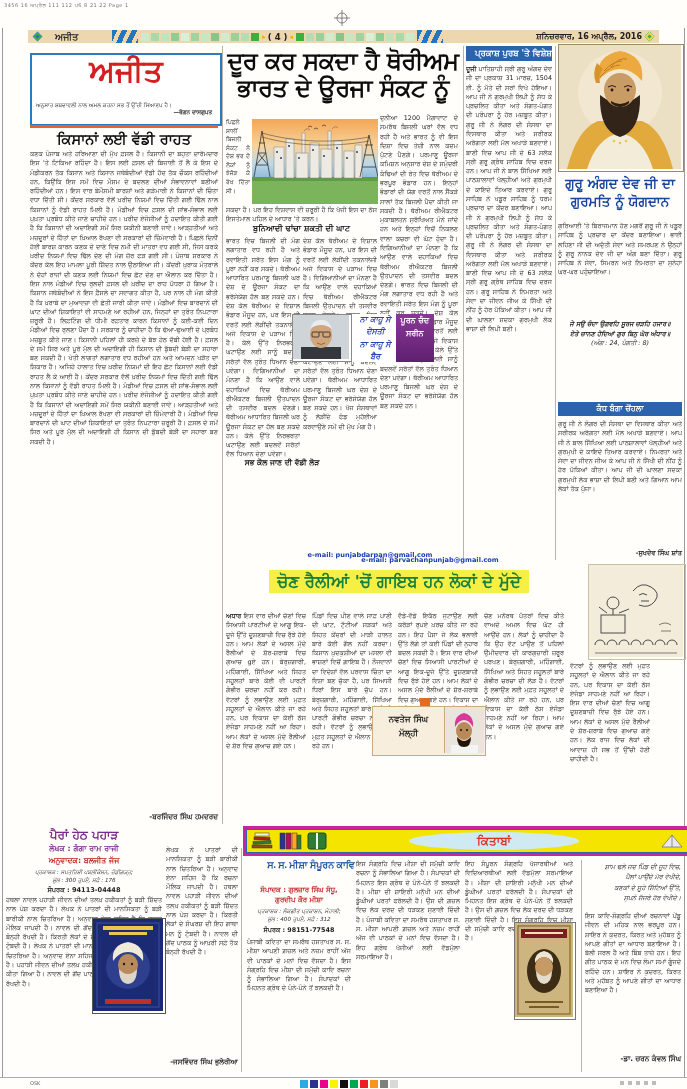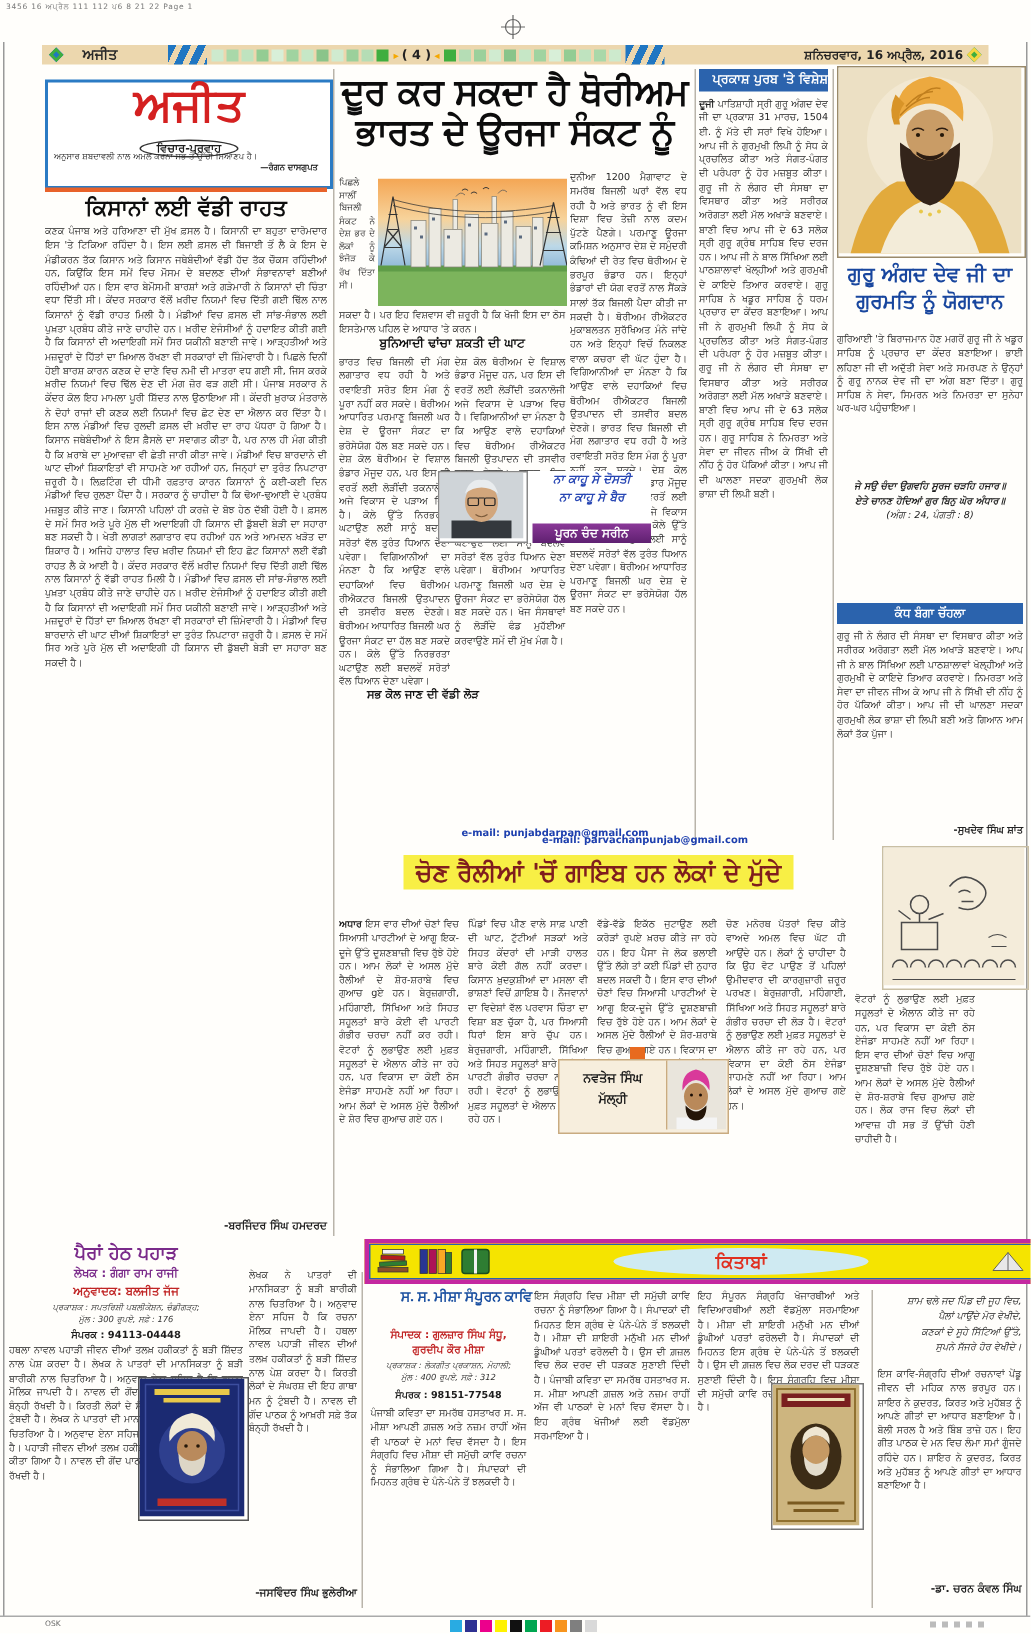--- a/index.html
+++ b/index.html
@@ -39,21 +39,21 @@
   .verse{position:absolute;font-size:6.4px;font-weight:bold;font-style:italic;text-align:center;line-height:1.5;}
   .bluesub{position:absolute;background:#2b63ad;color:#fff;font-weight:bold;font-size:8px;
            text-align:center;line-height:14px;}
   .subbold{position:absolute;font-weight:bold;font-size:8.2px;text-align:center;color:#111;background:#fffefb;}
   .inset{position:absolute;background:#fff;display:flex;gap:3px;}
   .cap-blue{color:#2746b4;font-style:italic;font-weight:bold;font-size:8px;text-align:center;line-height:1.55;}
   .purpleband{background:linear-gradient(#8a3898,#5f2070);color:#fff;font-weight:bold;
               font-size:8px;text-align:center;line-height:13px;}
   .email{position:absolute;color:#1d3fae;font-weight:bold;font-size:6.6px;text-align:center;}
   .h-yellow-wrap{position:absolute;text-align:center;}
-  .h-yellow{display:inline;background:#f8ef45;padding:2px 8px;font-weight:bold;font-size:16.5px;color:#7f1d1d;}
+  .h-yellow{display:inline;background:#f8ef45;padding:2px 8px;font-weight:bold;font-size:16.5px;color:#15803d;}
   .byline{position:absolute;font-weight:bold;font-size:7.2px;text-align:right;color:#222;}
   .purple{color:#7a2a8a;}
   .red{color:#c02424;}
   .bluetitle{color:#1a4fa0;}
   .cline{position:absolute;text-align:center;font-weight:bold;}
   .itline{position:absolute;font-size:5.6px;font-style:italic;text-align:center;color:#333;line-height:1.4;}
   .banner{position:absolute;left:243px;top:826px;width:504px;height:30px;background:#f5e400;
           border:3px solid #c428a0;box-shadow:inset 0 0 0 1px #2b63ad;display:flex;align-items:center;
           justify-content:space-between;padding:0 4px;box-sizing:border-box;}
   .banner-oval{background:#cfeaf2;border-radius:50%;width:170px;height:18px;text-align:center;
@@ -119,21 +119,20 @@
   </div>
 
   <div class="vrule" style="left:222px;top:46px;height:778px;"></div>
   <div class="vrule" style="left:463px;top:46px;height:514px;"></div>
   <div class="vrule" style="left:555px;top:46px;height:514px;"></div>
   <div class="vrule" style="left:241px;top:848px;height:224px;"></div>
   <div class="vrule" style="left:581px;top:860px;height:212px;"></div>
 
   <div class="mastbox">
     <div class="mast-title">ਅਜੀਤ</div>
-    <div><span class="oval">ਵਿਚਾਰ-ਪ੍ਰਵਾਹ</span></div>
   </div>
   <div class="abs" style="left:32px;top:100px;width:184px;">
     <div class="mast-quote">ਅਨੁਸਾਰ ਸ਼ਬਦਾਵਲੀ ਨਾਲ ਅਮਲ ਕਰਨਾ ਸਭ ਤੋਂ ਉੱਚੀ ਸਿਆਣਪ ਹੈ।</div>
     <div class="mast-attr">—ਰੰਗਨ ਦਾਸਗੁਪਤ</div>
   </div>
   <div class="orangerule"></div>
 
   <div class="h-ed">ਕਿਸਾਨਾਂ ਲਈ ਵੱਡੀ ਰਾਹਤ</div>
   <div class="bt" style="left:30px;top:150px;width:188px;height:660px;">ਕਣਕ ਪੰਜਾਬ ਅਤੇ ਹਰਿਆਣਾ ਦੀ ਮੁੱਖ ਫ਼ਸਲ ਹੈ। ਕਿਸਾਨੀ ਦਾ ਬਹੁਤਾ ਦਾਰੋਮਦਾਰ ਇਸ 'ਤੇ ਟਿਕਿਆ ਰਹਿੰਦਾ ਹੈ। ਇਸ ਲਈ ਫ਼ਸਲ ਦੀ ਬਿਜਾਈ ਤੋਂ ਲੈ ਕੇ ਇਸ ਦੇ ਮੰਡੀਕਰਨ ਤੱਕ ਕਿਸਾਨ ਅਤੇ ਕਿਸਾਨ ਜਥੇਬੰਦੀਆਂ ਵੱਡੀ ਹੱਦ ਤੱਕ ਚੌਕਸ ਰਹਿੰਦੀਆਂ ਹਨ, ਕਿਉਂਕਿ ਇਸ ਸਮੇਂ ਵਿਚ ਮੌਸਮ ਦੇ ਬਦਲਣ ਦੀਆਂ ਸੰਭਾਵਨਾਵਾਂ ਬਣੀਆਂ ਰਹਿੰਦੀਆਂ ਹਨ। ਇਸ ਵਾਰ ਬੇਮੌਸਮੀ ਬਾਰਸ਼ਾਂ ਅਤੇ ਗੜੇਮਾਰੀ ਨੇ ਕਿਸਾਨਾਂ ਦੀ ਚਿੰਤਾ ਵਧਾ ਦਿੱਤੀ ਸੀ। ਕੇਂਦਰ ਸਰਕਾਰ ਵੱਲੋਂ ਖ਼ਰੀਦ ਨਿਯਮਾਂ ਵਿਚ ਦਿੱਤੀ ਗਈ ਢਿੱਲ ਨਾਲ ਕਿਸਾਨਾਂ ਨੂੰ ਵੱਡੀ ਰਾਹਤ ਮਿਲੀ ਹੈ। ਮੰਡੀਆਂ ਵਿਚ ਫ਼ਸਲ ਦੀ ਸਾਂਭ-ਸੰਭਾਲ ਲਈ ਪੁਖ਼ਤਾ ਪ੍ਰਬੰਧ ਕੀਤੇ ਜਾਣੇ ਚਾਹੀਦੇ ਹਨ। ਖ਼ਰੀਦ ਏਜੰਸੀਆਂ ਨੂੰ ਹਦਾਇਤ ਕੀਤੀ ਗਈ ਹੈ ਕਿ ਕਿਸਾਨਾਂ ਦੀ ਅਦਾਇਗੀ ਸਮੇਂ ਸਿਰ ਯਕੀਨੀ ਬਣਾਈ ਜਾਵੇ। ਆੜ੍ਹਤੀਆਂ ਅਤੇ ਮਜ਼ਦੂਰਾਂ ਦੇ ਹਿੱਤਾਂ ਦਾ ਖ਼ਿਆਲ ਰੱਖਣਾ ਵੀ ਸਰਕਾਰਾਂ ਦੀ ਜ਼ਿੰਮੇਵਾਰੀ ਹੈ। ਪਿਛਲੇ ਦਿਨੀਂ ਹੋਈ ਬਾਰਸ਼ ਕਾਰਨ ਕਣਕ ਦੇ ਦਾਣੇ ਵਿਚ ਨਮੀ ਦੀ ਮਾਤਰਾ ਵਧ ਗਈ ਸੀ, ਜਿਸ ਕਰਕੇ ਖ਼ਰੀਦ ਨਿਯਮਾਂ ਵਿਚ ਢਿੱਲ ਦੇਣ ਦੀ ਮੰਗ ਜ਼ੋਰ ਫੜ ਗਈ ਸੀ। ਪੰਜਾਬ ਸਰਕਾਰ ਨੇ ਕੇਂਦਰ ਕੋਲ ਇਹ ਮਾਮਲਾ ਪੂਰੀ ਸ਼ਿੱਦਤ ਨਾਲ ਉਠਾਇਆ ਸੀ। ਕੇਂਦਰੀ ਖ਼ੁਰਾਕ ਮੰਤਰਾਲੇ ਨੇ ਦੋਹਾਂ ਰਾਜਾਂ ਦੀ ਕਣਕ ਲਈ ਨਿਯਮਾਂ ਵਿਚ ਛੋਟ ਦੇਣ ਦਾ ਐਲਾਨ ਕਰ ਦਿੱਤਾ ਹੈ। ਇਸ ਨਾਲ ਮੰਡੀਆਂ ਵਿਚ ਰੁਲਦੀ ਫ਼ਸਲ ਦੀ ਖ਼ਰੀਦ ਦਾ ਰਾਹ ਪੱਧਰਾ ਹੋ ਗਿਆ ਹੈ। ਕਿਸਾਨ ਜਥੇਬੰਦੀਆਂ ਨੇ ਇਸ ਫ਼ੈਸਲੇ ਦਾ ਸਵਾਗਤ ਕੀਤਾ ਹੈ, ਪਰ ਨਾਲ ਹੀ ਮੰਗ ਕੀਤੀ ਹੈ ਕਿ ਖ਼ਰਾਬੇ ਦਾ ਮੁਆਵਜ਼ਾ ਵੀ ਛੇਤੀ ਜਾਰੀ ਕੀਤਾ ਜਾਵੇ। ਮੰਡੀਆਂ ਵਿਚ ਬਾਰਦਾਨੇ ਦੀ ਘਾਟ ਦੀਆਂ ਸ਼ਿਕਾਇਤਾਂ ਵੀ ਸਾਹਮਣੇ ਆ ਰਹੀਆਂ ਹਨ, ਜਿਨ੍ਹਾਂ ਦਾ ਤੁਰੰਤ ਨਿਪਟਾਰਾ ਜ਼ਰੂਰੀ ਹੈ। ਲਿਫ਼ਟਿੰਗ ਦੀ ਧੀਮੀ ਰਫ਼ਤਾਰ ਕਾਰਨ ਕਿਸਾਨਾਂ ਨੂੰ ਕਈ-ਕਈ ਦਿਨ ਮੰਡੀਆਂ ਵਿਚ ਰੁਲਣਾ ਪੈਂਦਾ ਹੈ। ਸਰਕਾਰ ਨੂੰ ਚਾਹੀਦਾ ਹੈ ਕਿ ਢੋਆ-ਢੁਆਈ ਦੇ ਪ੍ਰਬੰਧ ਮਜ਼ਬੂਤ ਕੀਤੇ ਜਾਣ। ਕਿਸਾਨੀ ਪਹਿਲਾਂ ਹੀ ਕਰਜ਼ੇ ਦੇ ਬੋਝ ਹੇਠ ਦੱਬੀ ਹੋਈ ਹੈ। ਫ਼ਸਲ ਦੇ ਸਮੇਂ ਸਿਰ ਅਤੇ ਪੂਰੇ ਮੁੱਲ ਦੀ ਅਦਾਇਗੀ ਹੀ ਕਿਸਾਨ ਦੀ ਡੁੱਬਦੀ ਬੇੜੀ ਦਾ ਸਹਾਰਾ ਬਣ ਸਕਦੀ ਹੈ। ਖੇਤੀ ਲਾਗਤਾਂ ਲਗਾਤਾਰ ਵਧ ਰਹੀਆਂ ਹਨ ਅਤੇ ਆਮਦਨ ਖੜੋਤ ਦਾ ਸ਼ਿਕਾਰ ਹੈ। ਅਜਿਹੇ ਹਾਲਾਤ ਵਿਚ ਖ਼ਰੀਦ ਨਿਯਮਾਂ ਦੀ ਇਹ ਛੋਟ ਕਿਸਾਨਾਂ ਲਈ ਵੱਡੀ ਰਾਹਤ ਲੈ ਕੇ ਆਈ ਹੈ। ਕੇਂਦਰ ਸਰਕਾਰ ਵੱਲੋਂ ਖ਼ਰੀਦ ਨਿਯਮਾਂ ਵਿਚ ਦਿੱਤੀ ਗਈ ਢਿੱਲ ਨਾਲ ਕਿਸਾਨਾਂ ਨੂੰ ਵੱਡੀ ਰਾਹਤ ਮਿਲੀ ਹੈ। ਮੰਡੀਆਂ ਵਿਚ ਫ਼ਸਲ ਦੀ ਸਾਂਭ-ਸੰਭਾਲ ਲਈ ਪੁਖ਼ਤਾ ਪ੍ਰਬੰਧ ਕੀਤੇ ਜਾਣੇ ਚਾਹੀਦੇ ਹਨ। ਖ਼ਰੀਦ ਏਜੰਸੀਆਂ ਨੂੰ ਹਦਾਇਤ ਕੀਤੀ ਗਈ ਹੈ ਕਿ ਕਿਸਾਨਾਂ ਦੀ ਅਦਾਇਗੀ ਸਮੇਂ ਸਿਰ ਯਕੀਨੀ ਬਣਾਈ ਜਾਵੇ। ਆੜ੍ਹਤੀਆਂ ਅਤੇ ਮਜ਼ਦੂਰਾਂ ਦੇ ਹਿੱਤਾਂ ਦਾ ਖ਼ਿਆਲ ਰੱਖਣਾ ਵੀ ਸਰਕਾਰਾਂ ਦੀ ਜ਼ਿੰਮੇਵਾਰੀ ਹੈ। ਮੰਡੀਆਂ ਵਿਚ ਬਾਰਦਾਨੇ ਦੀ ਘਾਟ ਦੀਆਂ ਸ਼ਿਕਾਇਤਾਂ ਦਾ ਤੁਰੰਤ ਨਿਪਟਾਰਾ ਜ਼ਰੂਰੀ ਹੈ। ਫ਼ਸਲ ਦੇ ਸਮੇਂ ਸਿਰ ਅਤੇ ਪੂਰੇ ਮੁੱਲ ਦੀ ਅਦਾਇਗੀ ਹੀ ਕਿਸਾਨ ਦੀ ਡੁੱਬਦੀ ਬੇੜੀ ਦਾ ਸਹਾਰਾ ਬਣ ਸਕਦੀ ਹੈ।</div>
   <div class="byline" style="left:100px;top:812px;width:118px;">-ਬਰਜਿੰਦਰ ਸਿੰਘ ਹਮਦਰਦ</div>
@@ -205,21 +204,21 @@
         <rect width="56" height="44" fill="#cfd4d8"></rect>
         <rect x="8" y="32" width="40" height="12" fill="#34383d"></rect>
         <ellipse cx="28" cy="20" rx="11" ry="13" fill="#d2a67c"></ellipse>
         <path d="M17 14 Q20 4 28 5 Q36 4 39 14 Q34 10 28 10 Q22 10 17 14 Z" fill="#e9ecee"></path>
         <rect x="19" y="17" width="7" height="5" rx="1" fill="none" stroke="#222" stroke-width="0.8"></rect>
         <rect x="30" y="17" width="7" height="5" rx="1" fill="none" stroke="#222" stroke-width="0.8"></rect>
         <path d="M26 17 h4" stroke="#222" stroke-width="0.8"></path>
         <path d="M24 28 q4 3 8 0" stroke="#7a5a3a" stroke-width="0.8" fill="none"></path>
       </svg>
     </div>
-    <div style="flex:1;display:flex;flex-direction:column;justify-content:space-between;">
+    <div style="flex:1;display:flex;justify-content:space-between;">
       <div class="cap-blue">
         <div>ਨਾ ਕਾਹੂ ਸੇ ਦੋਸਤੀ</div>
         <div>ਨਾ ਕਾਹੂ ਸੇ ਬੈਰ</div>
       </div>
       <div class="purpleband">ਪੂਰਨ ਚੰਦ ਸਰੀਨ</div>
     </div>
   </div>
   <div class="email" style="left:290px;top:551px;width:160px;">e-mail: punjabdarpan@gmail.com</div>
 
   <div class="kicker" style="left:466px;top:46px;width:86px;height:15px;">ਪ੍ਰਕਾਸ਼ ਪੁਰਬ 'ਤੇ ਵਿਸ਼ੇਸ਼</div>

